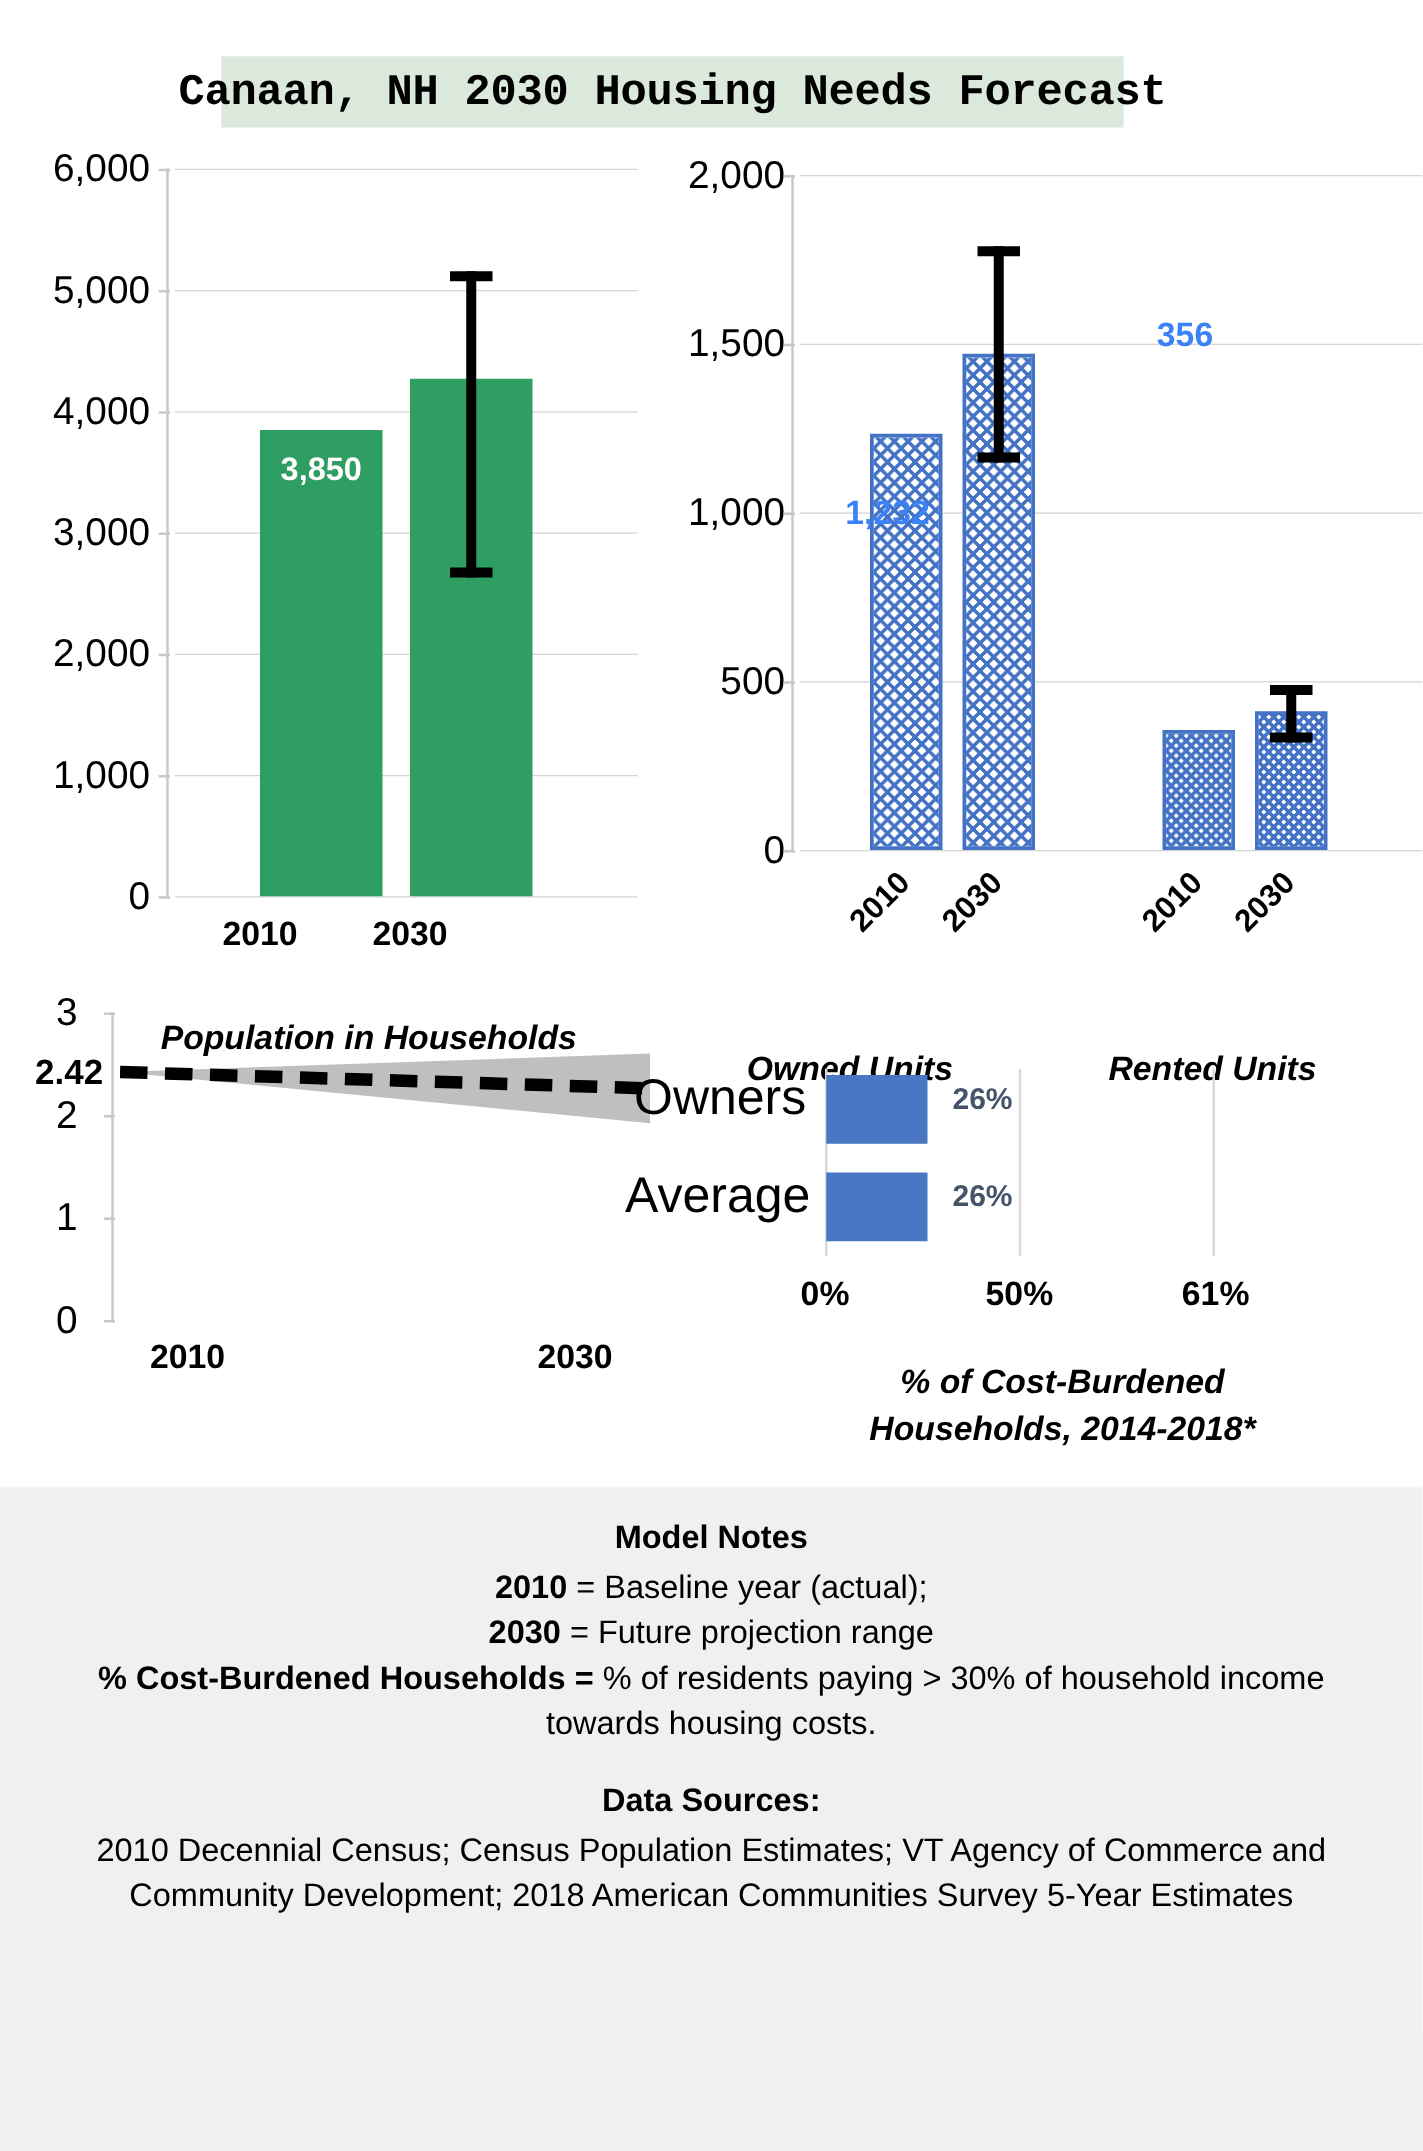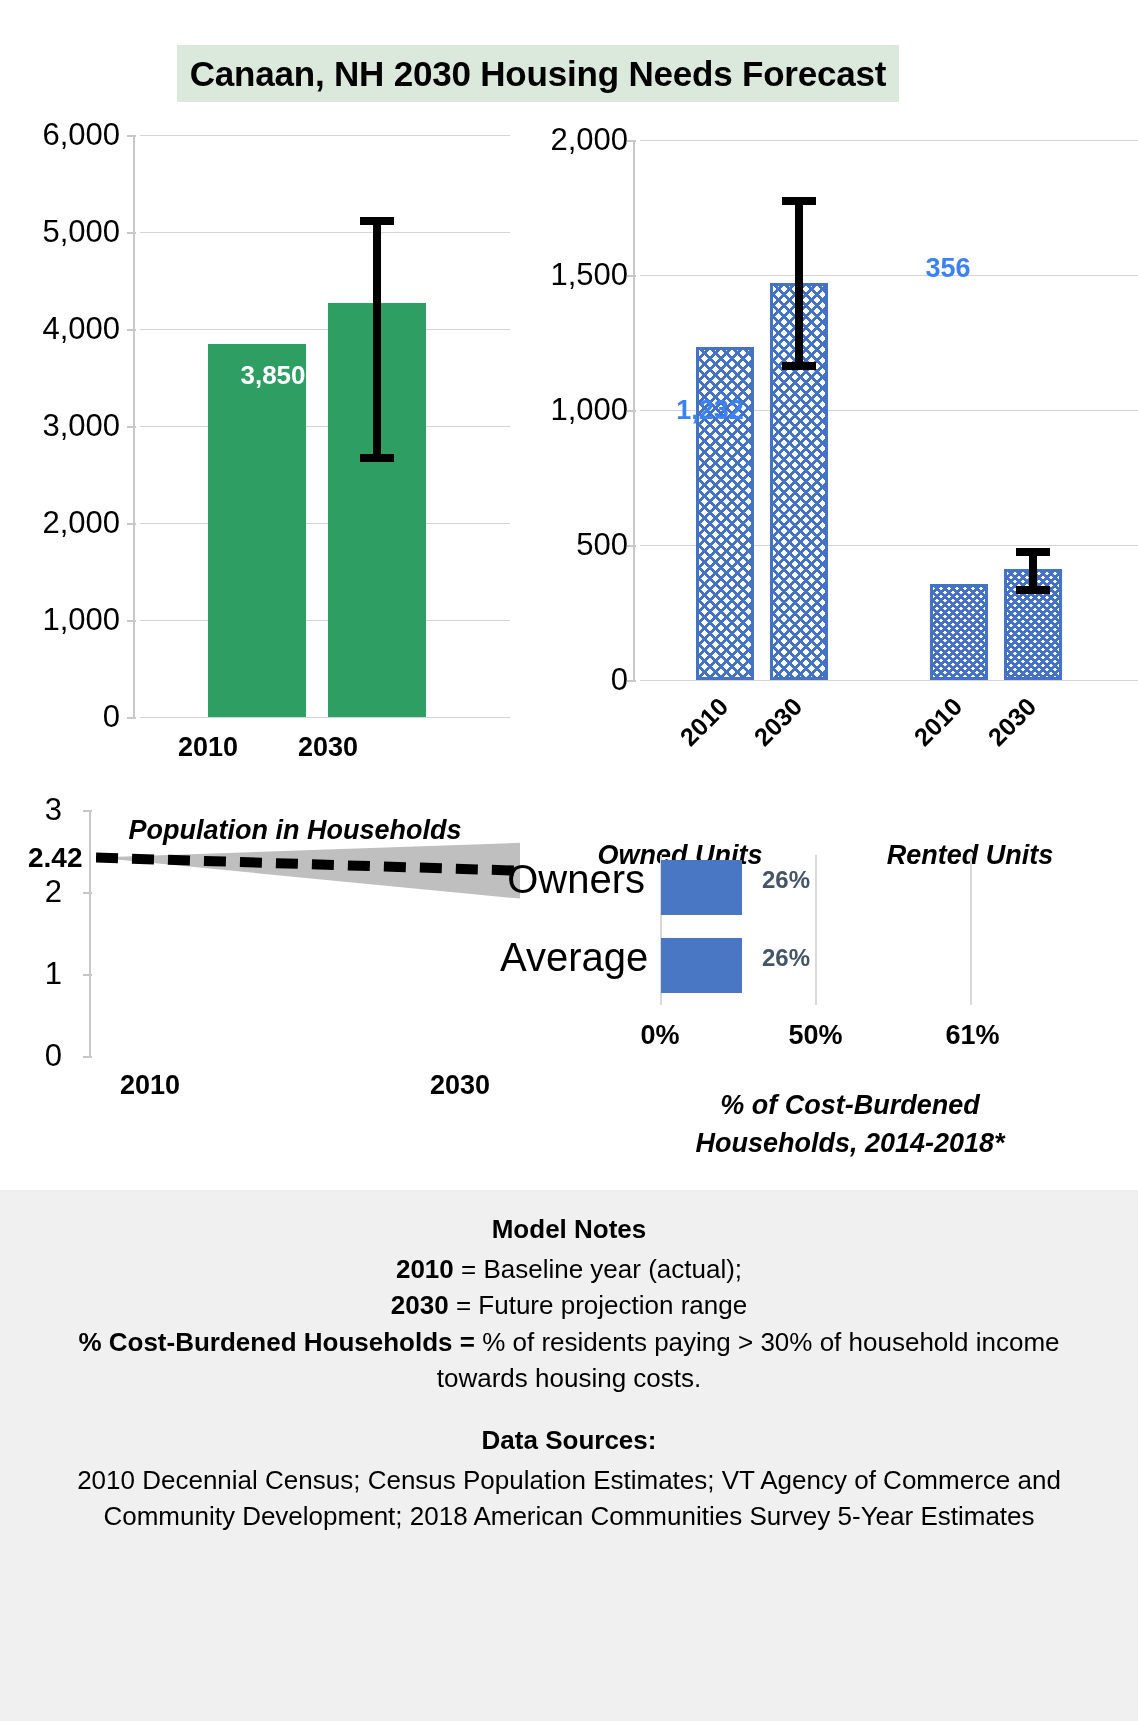--- a/index.html
+++ b/index.html
@@ -16,21 +16,21 @@
     overflow: hidden;
   }
   .page { position: relative; width: 1138px; height: 1721px; }
 
   
   .title-band {
     position: absolute;
     left: 177px; top: 45px;
     width: 722px; height: 57px;
     background: #dbe9dd;
-    display: flex; align-items: center; justify-content: center;
+    display: flex; align-items: center; justify-content: center; font-family: Liberation Mono, monospace;
   }
   .title-text {
     font-size: 35px;
     font-weight: bold;
     letter-spacing: -0.2px;
     color: #000;
     white-space: nowrap;
   }
 
   
@@ -176,21 +176,21 @@
     <div class="plot" style="left:140px; top:25px; width:370px; height:582px;">
       <div class="gridline" style="top:0px;   width:370px;"></div>
       <div class="gridline" style="top:97px;  width:370px;"></div>
       <div class="gridline" style="top:194px; width:370px;"></div>
       <div class="gridline" style="top:291px; width:370px;"></div>
       <div class="gridline" style="top:388px; width:370px;"></div>
       <div class="gridline" style="top:485px; width:370px;"></div>
       <div class="gridline" style="top:582px; width:370px;"></div>
 
       <div class="bar-green" style="left:68px; width:98px; bottom:0px; height:373px;"></div>
-      <div class="bar-value-in" style="left:68px; width:98px; top:225px;padding-left:16px;">3,850</div>
+      <div class="bar-value-in" style="left:68px; width:98px; top:225px;">3,850</div>
 
       <div class="bar-green" style="left:188px; width:98px; bottom:0px; height:414px;"></div>
 
       <div class="errbar" style="left:188px; width:98px; top:82px; height:245px;">
         <div class="stem"></div>
         <div class="cap-top"></div>
         <div class="cap-bot"></div>
       </div>
     </div>
 

